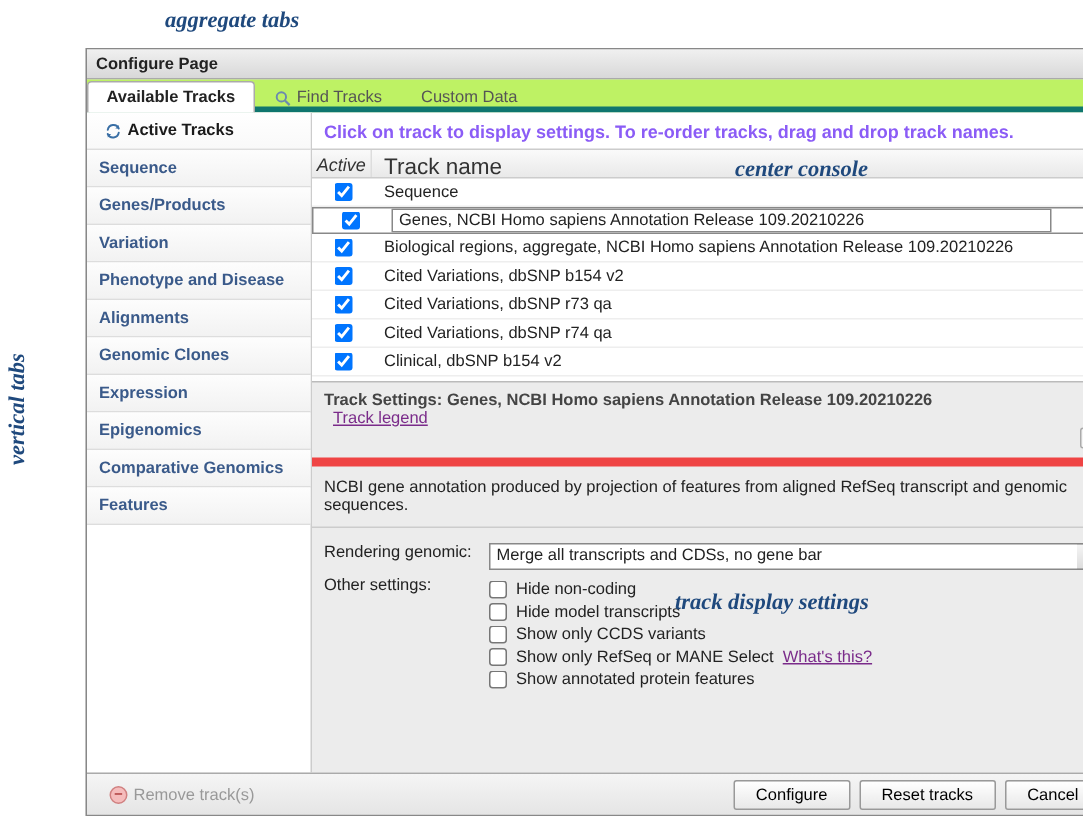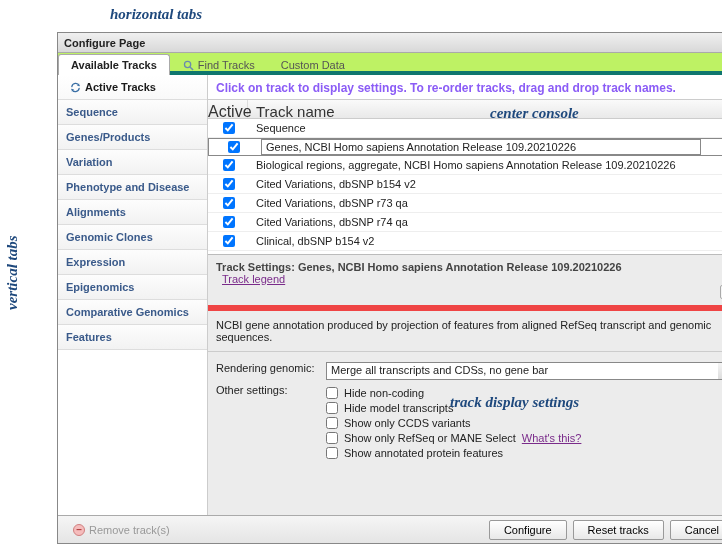--- a/index.html
+++ b/index.html
@@ -13,21 +13,21 @@
   .htab.active { background:#fff; border-color:#aaa; font-weight:bold; color:#222; }
   .body { flex:1; display:flex; background:#fff; border-top:none; overflow:hidden; }
   .vtabs { width:150px; border-right:1px solid #ccc; background:#fff; }
   .vtab { padding:6px 8px; border-bottom:1px solid #ddd; color:#3a5a8a; cursor:pointer; font-size:11px; font-weight:bold; background:linear-gradient(#fdfdfd,#f2f2f2);}
   .vtab.active { background:linear-gradient(#fff,#f9f9f9); color:#1a1a1a; display:flex; align-items:center; gap:4px;}
   .sync-icon { width:11px; height:11px; display:inline-block; }
   .vtab.active::before { content:""; }
   .main { flex:1; display:flex; flex-direction:column; overflow:hidden;}
   .hint { padding:6px 8px 4px 8px; font-size:12px; color:#8b5cf6;font-weight:bold; }
   .headrow { display:flex; background:linear-gradient(#fafafa,#e9e9e9); border-top:1px solid #ccc; border-bottom:1px solid #ccc; height:20px;}
-  .headrow .c1 { width:40px; text-align:right; border-right:1px solid #ddd; padding-top:3px; font-size:16px;}
+  .headrow .c1 { width:40px; text-align:center; border-right:1px solid #ddd; padding-top:3px; font-size:12px;font-style:italic;}
   .headrow .c2 { flex:1; padding:3px 8px; font-size:15px; }
   .listwrap { position:relative; height:135px; overflow:hidden; }
   .rows { position:absolute; inset:0 14px 0 0; overflow:hidden;}
   .row { display:flex; height:19px; border-bottom:1px solid #eee; align-items:center;}
   .row.sel .c2in { border:1px solid #888; background:#fff; padding:1px 4px; display:block; }
   .row .c1 { width:40px; text-align:center;}
   .row .c2 { flex:1; padding:0 8px; font-size:11px; color:#222;}
   .row .c2in { }
   .sbar { position:absolute; right:0; top:0; width:14px; height:100%; background:#f0f0f0; border-left:1px solid #ddd; display:flex; flex-direction:column;}
   .sbarr { flex:1; position:relative;}
@@ -53,21 +53,21 @@
   .footer .remove { color:#999; display:flex; align-items:center; gap:4px; font-size:11px; border:1px solid transparent; padding:3px 6px; background:transparent;}
   .footer .spacer { flex:1; }
   .footer button.act { background:linear-gradient(#fff,#e8e8e8); border:1px solid #999; padding:3px 14px; font-size:11px; border-radius:2px; cursor:pointer;}
   input[type=checkbox]{ width:12px; height:12px; }
   .search-icon svg, .sync-icon svg { display:block; }
   .minus-circle { width:12px; height:12px; border-radius:50%; background:#f5bcbc; border:1px solid #d08080; display:inline-flex; align-items:center; justify-content:center; color:#b04040; font-weight:bold; font-size:10px; line-height:1;}
 </style>
 </head>
 <body>
 
-<div class="annot" style="left:110px; top:6px;">horizontal tabs</div>
+<div class="annot" style="left:110px; top:6px;">aggregate tabs</div>
 <div class="annot" style="left:4px; top:310px; transform:rotate(-90deg); transform-origin:left top;">vertical tabs</div>
 <div class="annot" style="left:490px; top:105px;">center console</div>
 <div class="annot" style="left:450px; top:394px;">track display settings</div>
 
 <div class="dialog">
   <div class="titlebar">
     <span>Configure Page</span>
     <span class="close">
       <span>✕</span>
     </span>

